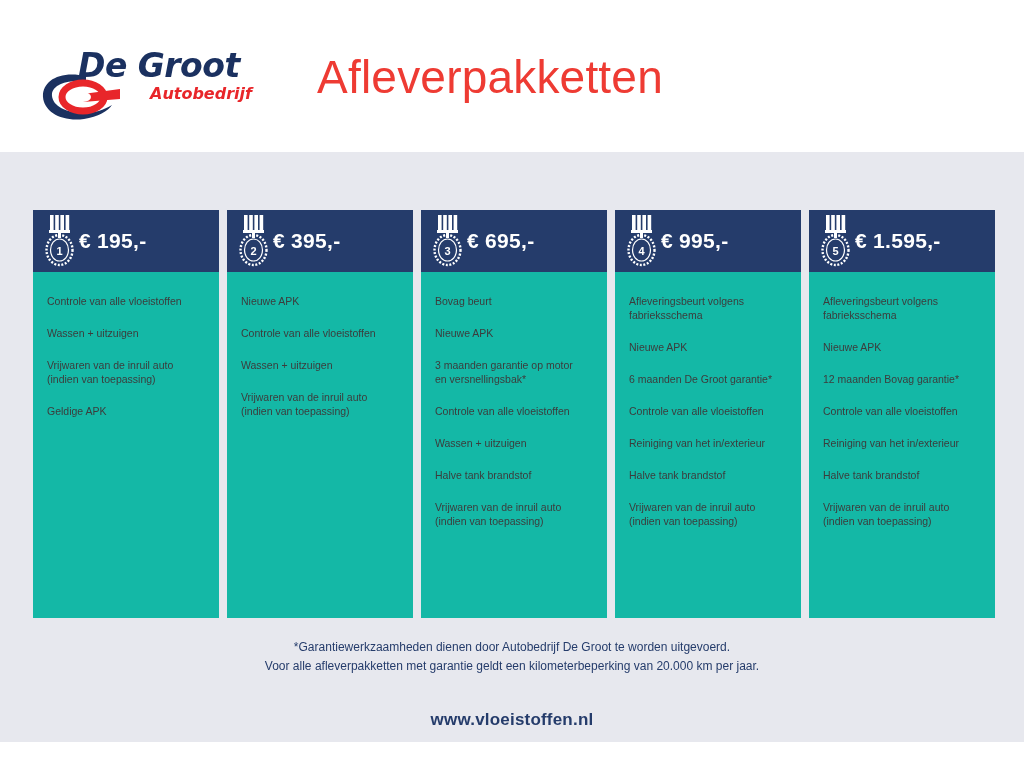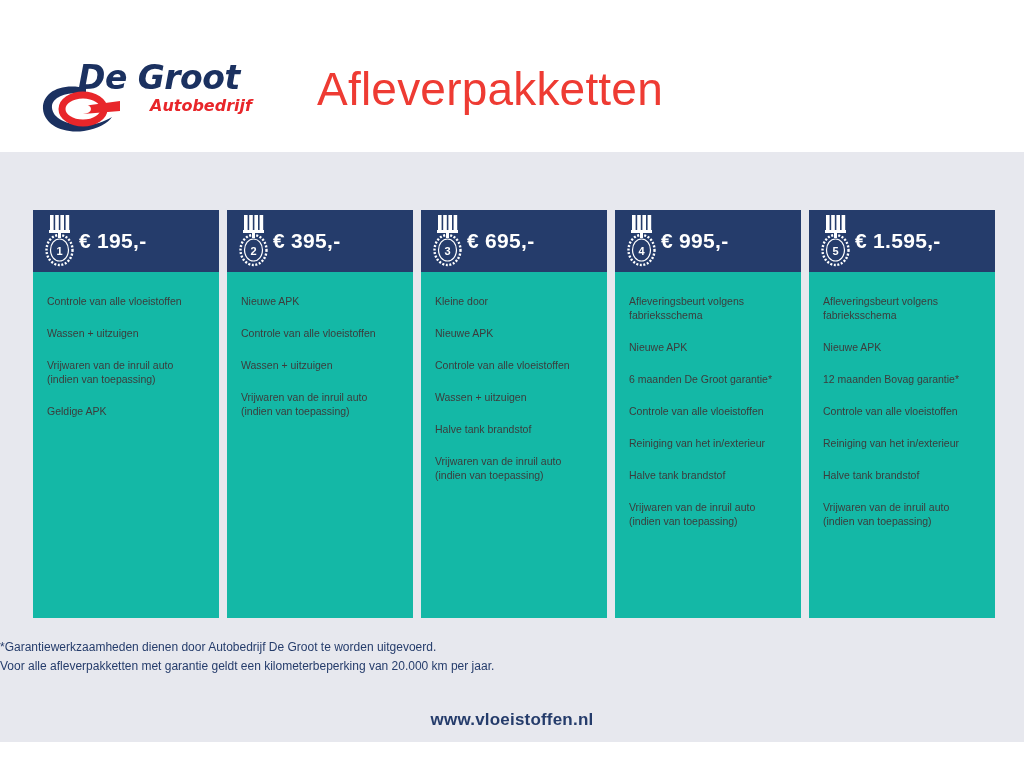--- a/index.html
+++ b/index.html
@@ -16,21 +16,21 @@
   .page {
     position: relative;
     width: 1024px;
     height: 768px;
     background: #ffffff;
   }
 
   
   .header {
     position: absolute;
-    left: 0; top: 12px;
+    left: 0; top: 0;
     width: 1024px;
     height: 152px;
     background: #ffffff;
   }
   .logo {
     position: absolute;
     left: 40px;
     top: 46px;
     width: 220px;
     height: 82px;
@@ -153,20 +153,21 @@
 
   
   .cards .card { height: 408px; }
 
   
   .notes {
     position: absolute;
     left: 0;
     top: 486px;   
     width: 1024px;
+    text-align: center;
   }
   .note-line {
     font-family: "Liberation Sans", sans-serif;
     font-size: 12px;
     line-height: 18.5px;
     color: #253c6b;
     font-weight: normal;
   }
   .website {
     position: absolute;
@@ -271,22 +272,24 @@
                 </g>
                 <rect x="6" y="16" width="21" height="3" fill="#ffffff"></rect>
                 <rect x="15" y="18" width="3" height="6" fill="#ffffff"></rect>
                 <ellipse cx="16.5" cy="36" rx="13" ry="15" fill="none" stroke="#ffffff" stroke-width="2.4" stroke-dasharray="2 1.6"></ellipse>
                 <ellipse cx="16.5" cy="36" rx="9" ry="11" fill="none" stroke="#ffffff" stroke-width="1.2"></ellipse>
                 <text x="16.5" y="40.5" font-family="Liberation Sans, sans-serif" font-size="11" font-weight="bold" fill="#ffffff" text-anchor="middle">3</text>
               </svg></div>
             <div class="card-price">€ 695,-</div>
           </div>
           <div class="card-body">
-            <div class="card-item">Kleine door</div>
+            <div class="card-item">Bovag beurt</div>
             <div class="card-item">Nieuwe APK</div>
+            <div class="card-item">3 maanden garantie op motor
+en versnellingsbak*</div>
             <div class="card-item">Controle van alle vloeistoffen</div>
             <div class="card-item">Wassen + uitzuigen</div>
             <div class="card-item">Halve tank brandstof</div>
             <div class="card-item">Vrijwaren van de inruil auto
 (indien van toepassing)</div>
           </div>
         </div>
         <div class="card">
           <div class="card-head">
             <div class="medal"><svg width="36" height="54" viewBox="0 0 36 54" xmlns="http://www.w3.org/2000/svg">

